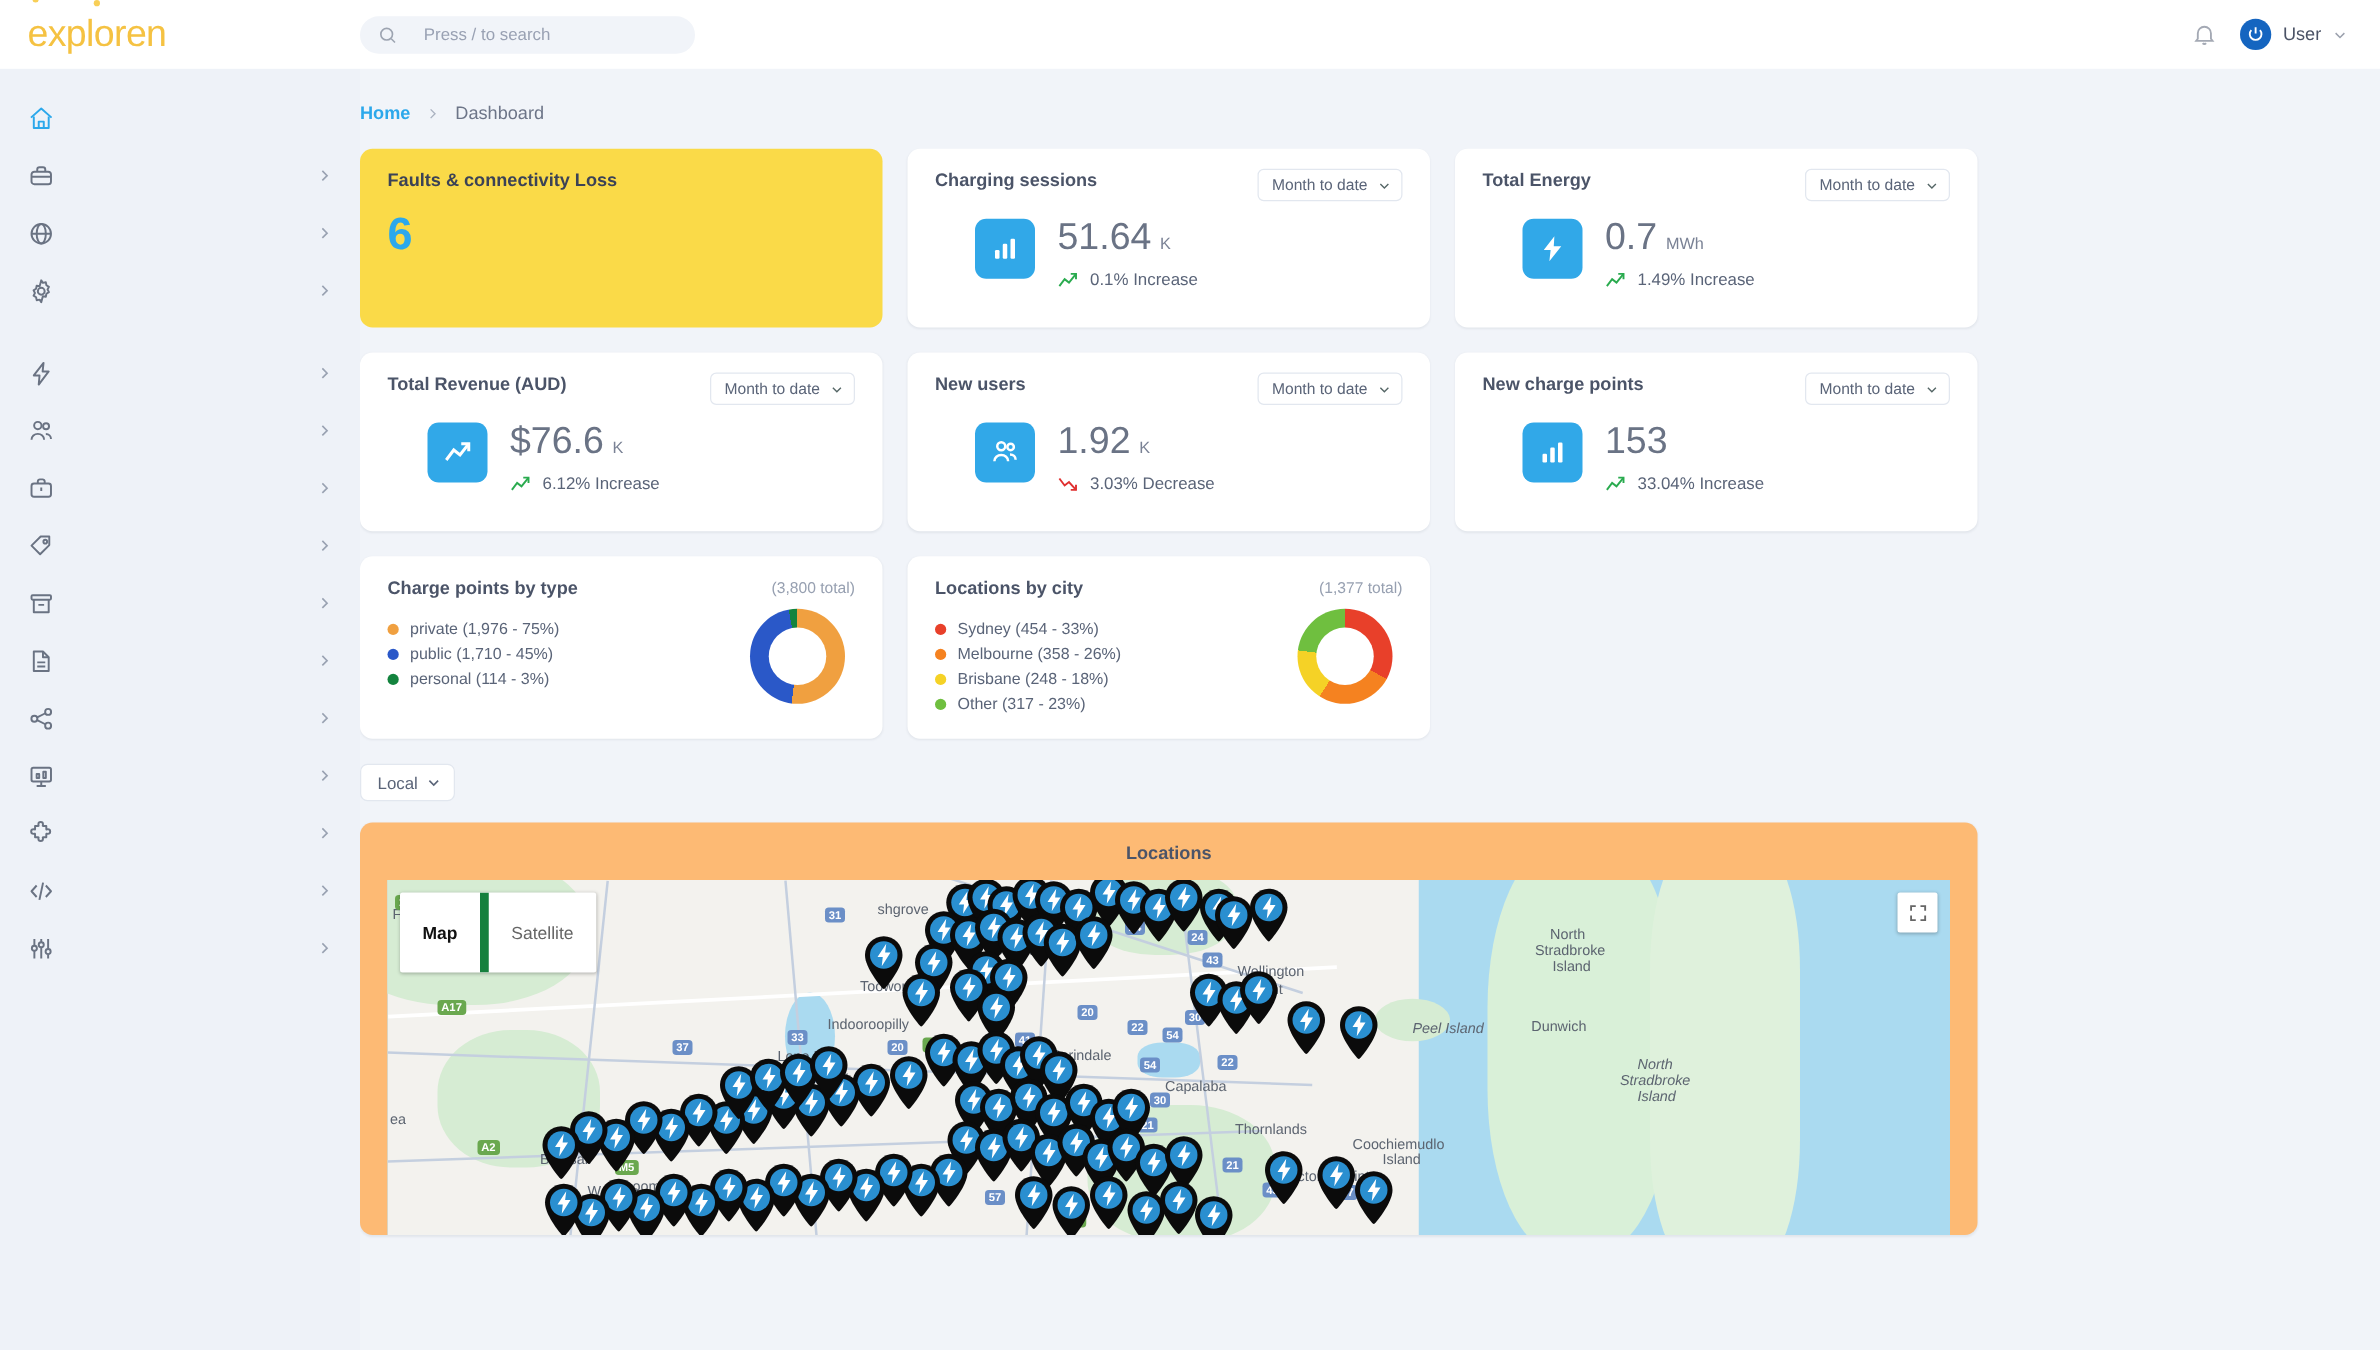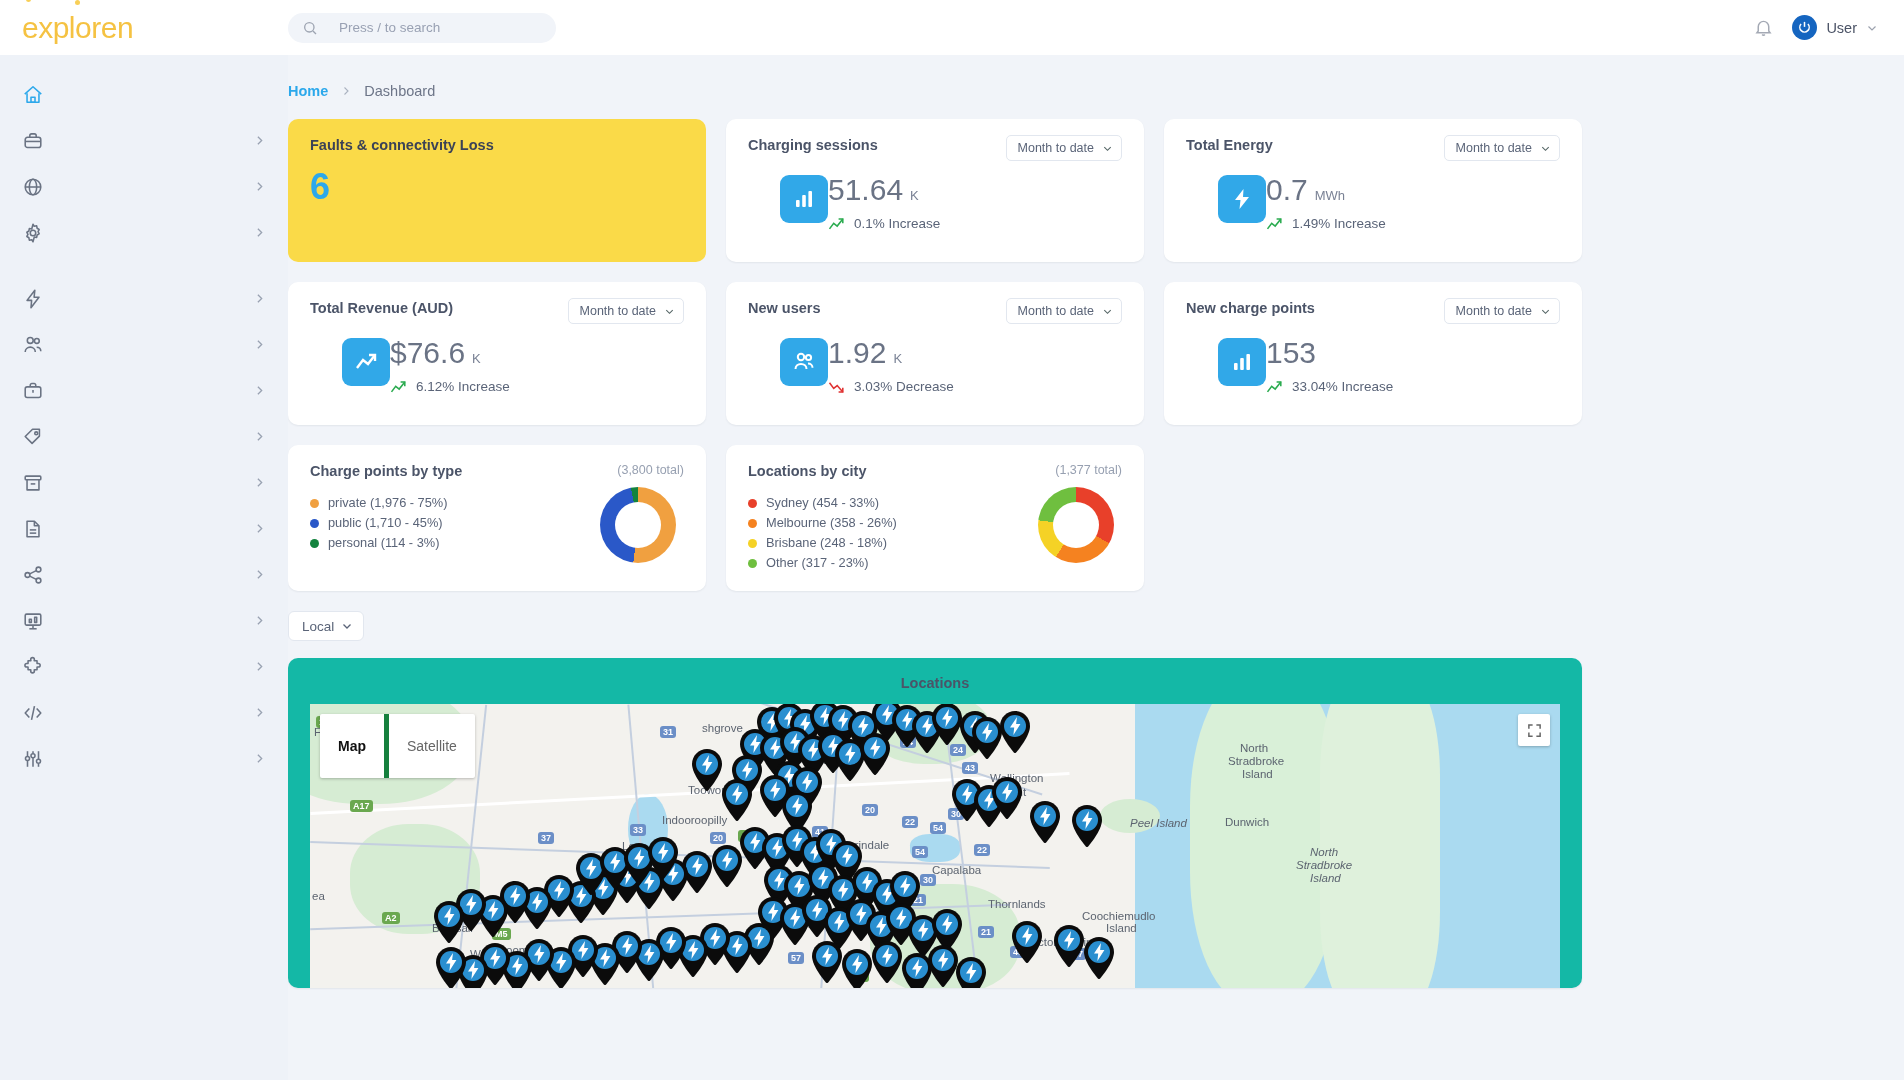--- a/index.html
+++ b/index.html
@@ -132,21 +132,21 @@
     margin-top: -2px;
   }
   .select-pill svg { width: 11px; height: 11px; color: #566; }
 
   .bignum {
     font-size: 36px; font-weight: bold; color: #2ca8eb;
     margin-top: 16px; line-height: 1;
   }
   .subnote { font-size: 13px; color: #6d7588; margin-top: 20px; }
 
-  .metric-row { display: flex; align-items: flex-start; margin-top: 14px; padding-left: 32px; }
+  .metric-row { display: flex; align-items: flex-start; gap: 18px; margin-top: 14px; padding-left: 32px; }
   .metric-ico {
     width: 48px; height: 48px; border-radius: 9px; background: #31a8e8;
     display: flex; align-items: center; justify-content: center; flex: none;
   }
   .metric-ico svg { width: 24px; height: 24px; color: #fff; }
   .metric-val {
     font-size: 30px; color: #6a7385; line-height: 1; font-weight: 300;
     display: flex; align-items: baseline; gap: 7px;
   }
   .metric-unit { font-size: 13px; color: #7a8295; font-weight: 400; }
@@ -180,21 +180,21 @@
   .local-wrap { margin-top: 20px; }
   .local-pill {
     display: inline-flex; align-items: center; gap: 7px;
     background: #fff; border: 1px solid #e2e7ef; border-radius: 6px;
     height: 30px; padding: 0 10px 0 13px;
     font-size: 13.5px; color: #5a6478; cursor: pointer;
   }
   .local-pill svg { width: 12px; height: 12px; }
 
   .map-card {
-    background: #14b8a6; border-radius: 10px;
+    background: #fdba74; border-radius: 10px;
     box-shadow: 0 1px 2px rgba(30,40,60,.07);
     margin-top: 17px; width: 1294px; height: 330px;
     overflow: hidden; position: relative;
   }
   .map-card-title {
     text-align: center; font-size: 14.5px; font-weight: bold;
     color: #4b5468; padding: 17px 0 12px 0;
   }
   .map-viewport {
     position: absolute; left: 22px; right: 22px; top: 46px; bottom: 0;
@@ -224,21 +224,21 @@
   .maptype {
     position: absolute; left: 10px; top: 10px; z-index: 12;
     background: #fff; border-radius: 2px; display: flex;
     box-shadow: 0 1px 3px rgba(0,0,0,.25);
     overflow: hidden;
   }
   .maptype div {
     padding: 24px 18px; font-size: 14px; color: #666; cursor: pointer;
   }
   .maptype div.sel { color: #111; font-weight: bold; }
-  .maptype div + div { border-left: 5px solid #15803d; }
+  .maptype div + div { border-left: 7px solid #15803d; }
 
   .fullscreen-btn {
     position: absolute; right: 10px; top: 10px; z-index: 12;
     width: 32px; height: 32px; background: #fff; border-radius: 2px;
     box-shadow: 0 1px 3px rgba(0,0,0,.25);
     display: flex; align-items: center; justify-content: center; cursor: pointer;
   }
   .fullscreen-btn svg { width: 15px; height: 15px; color: #666; }
 
   .pin { position: absolute; width: 34px; height: 44px; }

